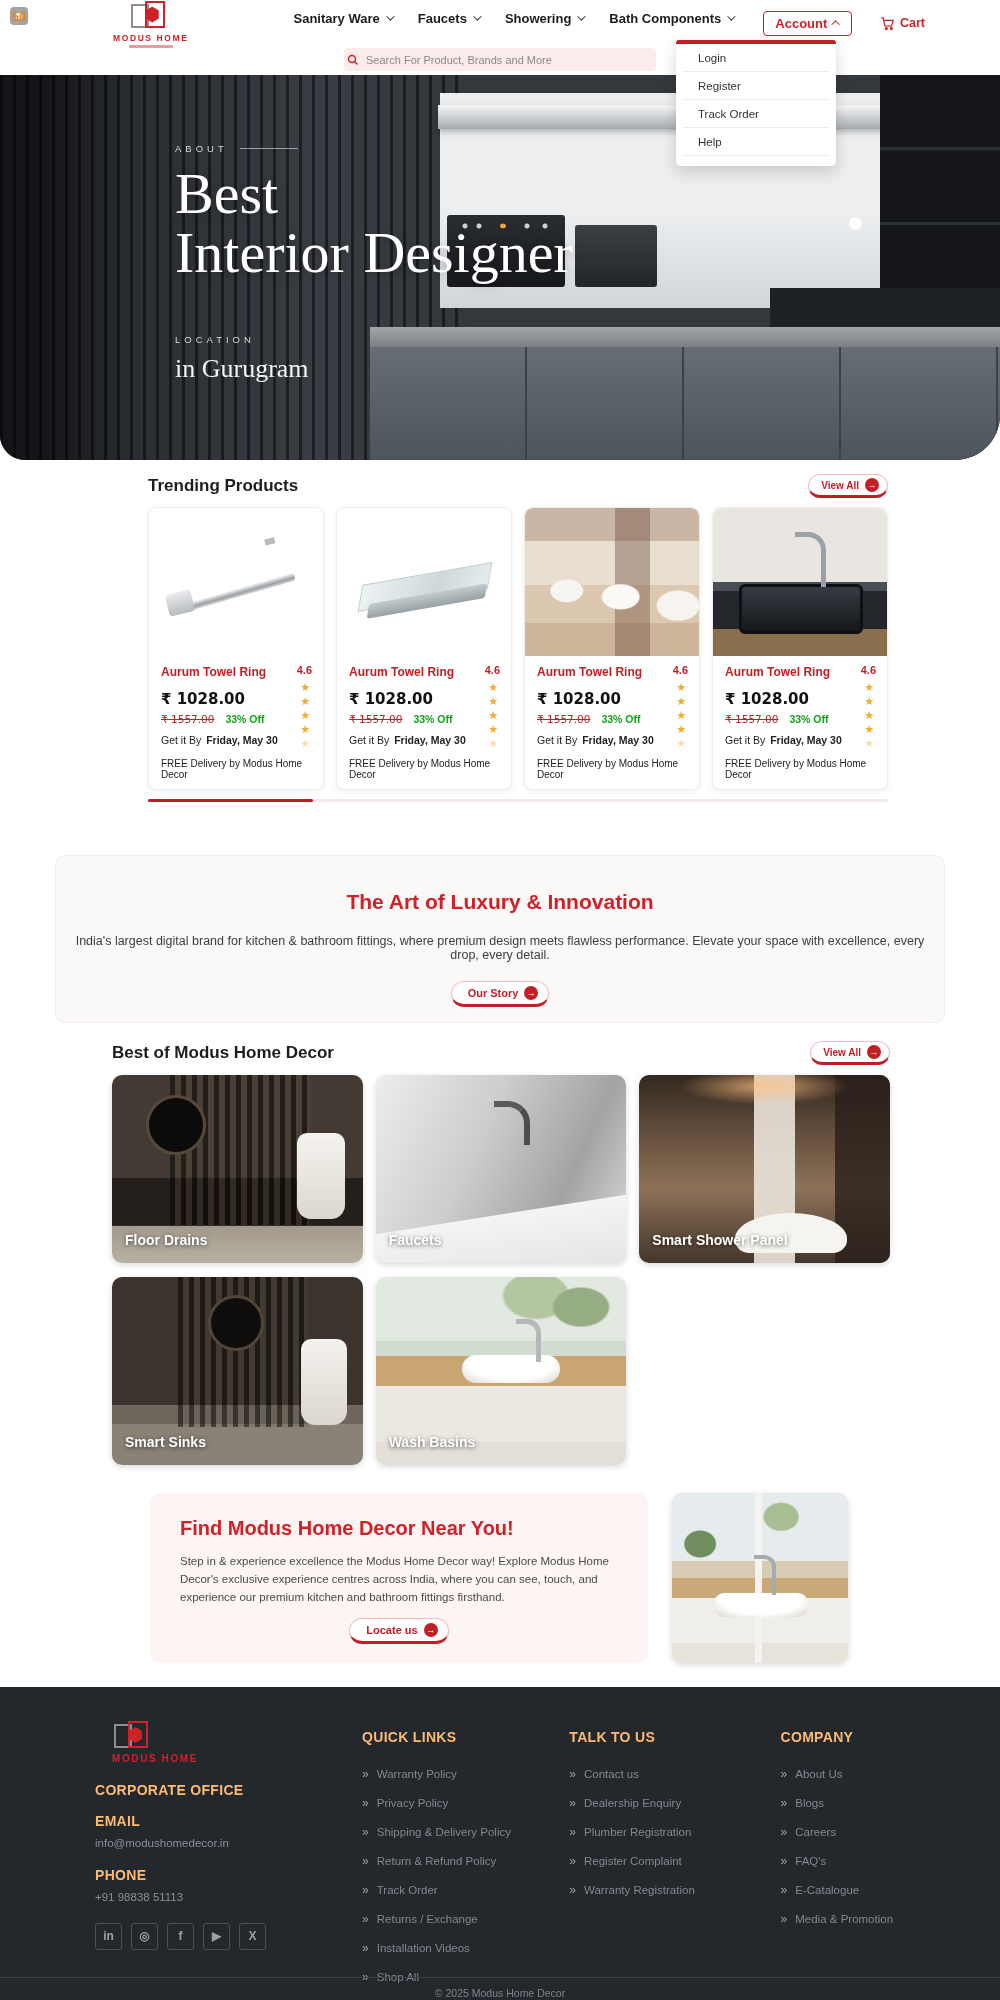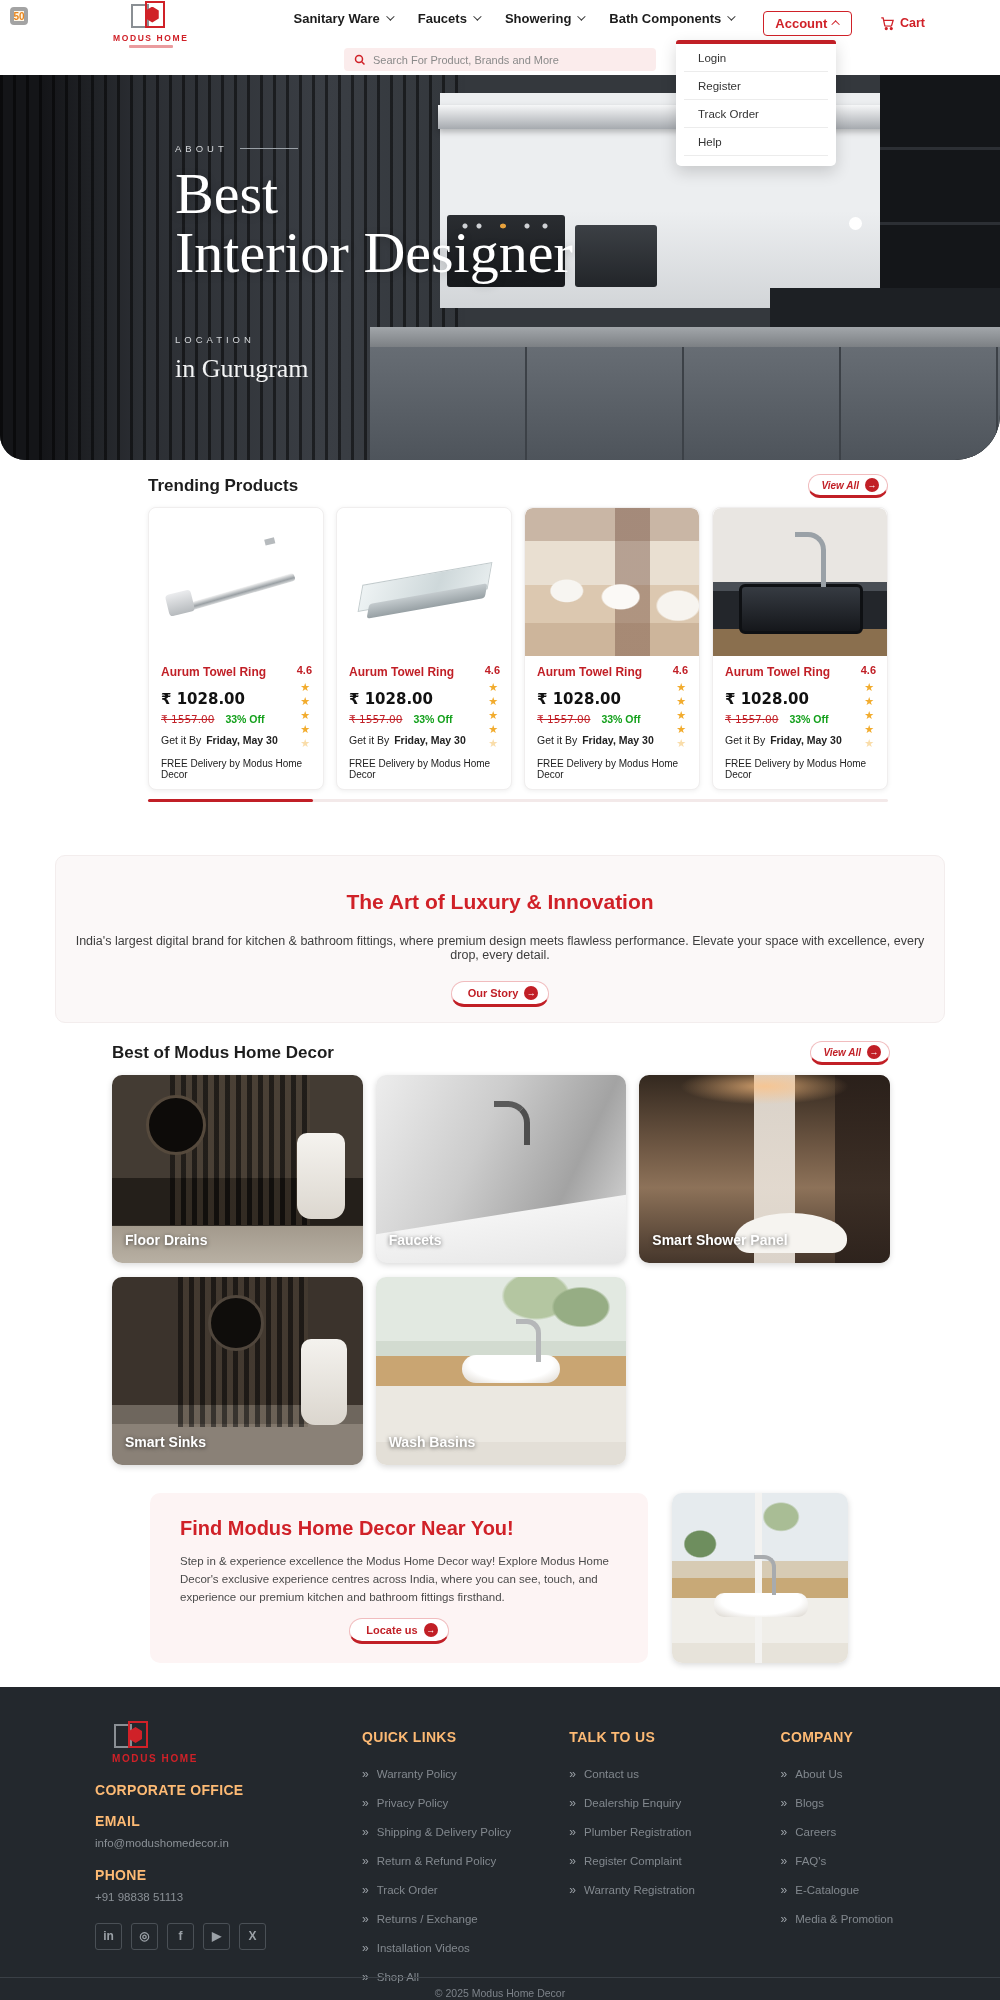--- a/index.html
+++ b/index.html
@@ -2,39 +2,39 @@
 <html><head>
 <meta charset="utf-8">
 <style>
   *{margin:0;padding:0;box-sizing:border-box;}
   html,body{width:1000px;}
   body{height:2000px;background:#fff;font-family:"Liberation Sans",sans-serif;color:#222;overflow:hidden;position:relative;}
 
   
   .header{height:75px;background:#fff;position:relative;z-index:40;}
   .header-top{display:flex;align-items:center;height:46px;padding:0 75px 0 10px;}
-  .badge50{width:18px;height:18px;border-radius:4px;background:#fdf6e8;color:#e8851d;font-size:10px;font-weight:bold;
-    display:flex;align-items:center;justify-content:center;border:4px solid #a3a3a3;margin:-14px 0 0 0;}
+  .badge50{width:18px;height:18px;border-radius:4px;background:#fdf6e8;color:#e8851d;font-size:13px;font-weight:bold;
+    display:flex;align-items:center;justify-content:center;border:6px solid #a3a3a3;margin:-14px 0 0 0;}
   .logo{display:flex;flex-direction:column;align-items:center;margin-left:85px;margin-top:2px;}
   .logo-mark{position:relative;width:44px;height:30px;}
   .logo-sq1{position:absolute;left:2px;top:3px;width:18px;height:24px;border:2.5px solid #8a8f94;}
   .logo-sq2{position:absolute;left:16px;top:0;width:20px;height:27px;border:2.5px solid #d02128;}
   .logo-hex{position:absolute;left:17px;top:6px;width:13px;height:16px;background:#d02128;
     clip-path:polygon(50% 0,100% 25%,100% 75%,50% 100%,0 75%,0 25%);}
   .logo-name{font-size:8.5px;font-weight:bold;color:#d02128;letter-spacing:1.6px;margin-top:2px;}
   .logo-tagline{width:44px;height:3px;background:rgba(208,33,40,.45);margin-top:2px;border-radius:1px;}
   .nav{display:flex;align-items:flex-start;gap:26px;margin-left:105px;}
   .nav-item{display:flex;align-items:center;gap:6px;font-size:13px;font-weight:600;color:#1c1c1c;cursor:pointer;}
   .chev{width:6px;height:6px;border-right:1.6px solid #333;border-bottom:1.6px solid #333;transform:rotate(45deg) translateY(-2px);}
   .nav-account{display:flex;align-items:center;gap:7px;font-size:13px;font-weight:600;color:#d02128;
     border:1px solid #d02128;border-radius:4px;padding:4px 11px;margin-left:4px;cursor:pointer;}
   .chev-up{width:6px;height:6px;border-right:1.6px solid #d02128;border-bottom:1.6px solid #d02128;transform:rotate(-135deg) translateY(-2px);}
   .cart{display:flex;align-items:center;gap:5px;margin-left:auto;color:#d02128;font-size:12.5px;font-weight:bold;cursor:pointer;}
   .search-wrap{width:312px;height:23px;margin:2px auto 0;background:#fbecec;border-radius:4px;
-    display:flex;align-items:center;gap:7px;padding:0 10px;}
+    display:flex;align-items:center;gap:7px;padding:0 3px;}
   .search-input{border:none;background:transparent;outline:none;font-size:11px;color:#555;flex:1;font-family:"Liberation Sans",sans-serif;}
   .search-input::placeholder{color:#8a8a8a;}
   
   .dropdown{position:absolute;left:676px;top:40px;width:160px;background:#fff;border-radius:0 0 5px 5px;
     box-shadow:0 6px 16px rgba(0,0,0,.16);padding-bottom:10px;z-index:60;}
   .dropdown-bar{height:4px;background:#c11f26;border-radius:3px 3px 0 0;}
   .dropdown-item{font-size:11.5px;color:#333;padding:8px 2px 7px 14px;margin:0 8px;border-bottom:1px solid #ececec;cursor:pointer;}
 
   
   .hero{position:relative;height:385px;background:#34383d;overflow:hidden;border-radius:0 0 45px 25px;}
@@ -72,21 +72,21 @@
   .hero-title{font-family:"Liberation Serif",serif;font-size:58px;line-height:1.02;font-weight:500;
     margin-top:10px;text-shadow:0 2px 8px rgba(0,0,0,.25);}
   .hero-loc-label{margin-top:52px;}
   .hero-loc{font-family:"Liberation Serif",serif;font-size:26px;margin-top:9px;color:#f2f3f4;}
 
   
   .sec-head{display:flex;align-items:center;justify-content:space-between;}
   .sec-title{font-size:17px;font-weight:bold;color:#1d1d1d;}
   .pill{display:inline-flex;align-items:center;gap:6px;background:#fff;border:1px solid rgba(208,33,40,.3);
     border-bottom:3px solid #c11f26;border-radius:16px;color:#c11f26;cursor:pointer;white-space:nowrap;}
-  .pill-sm{font-size:10px;font-weight:bold;padding:3px 8px 3px 12px;font-style:italic;}
+  .pill-sm{font-size:10px;font-weight:bold;padding:3px 8px 3px 12px;}
   .pill-md{font-size:11px;font-weight:bold;padding:4px 10px 4px 16px;}
   .circle-arrow{min-width:14px;height:14px;border-radius:50%;background:#c11f26;color:#fff;
     display:inline-flex;align-items:center;justify-content:center;font-size:9px;line-height:1;}
 
   
   .trending{height:375px;padding:14px 112px 0 148px;}
   .cards-row{display:flex;gap:12px;margin-top:9px;}
   .pcard{width:176px;height:283px;background:#fff;border:1px solid #f0eeee;border-radius:8px;
     box-shadow:0 1px 5px rgba(0,0,0,.07);overflow:hidden;flex-shrink:0;}
   .p-img{height:148px;position:relative;overflow:hidden;border-radius:8px 8px 0 0;background:#fff;}

